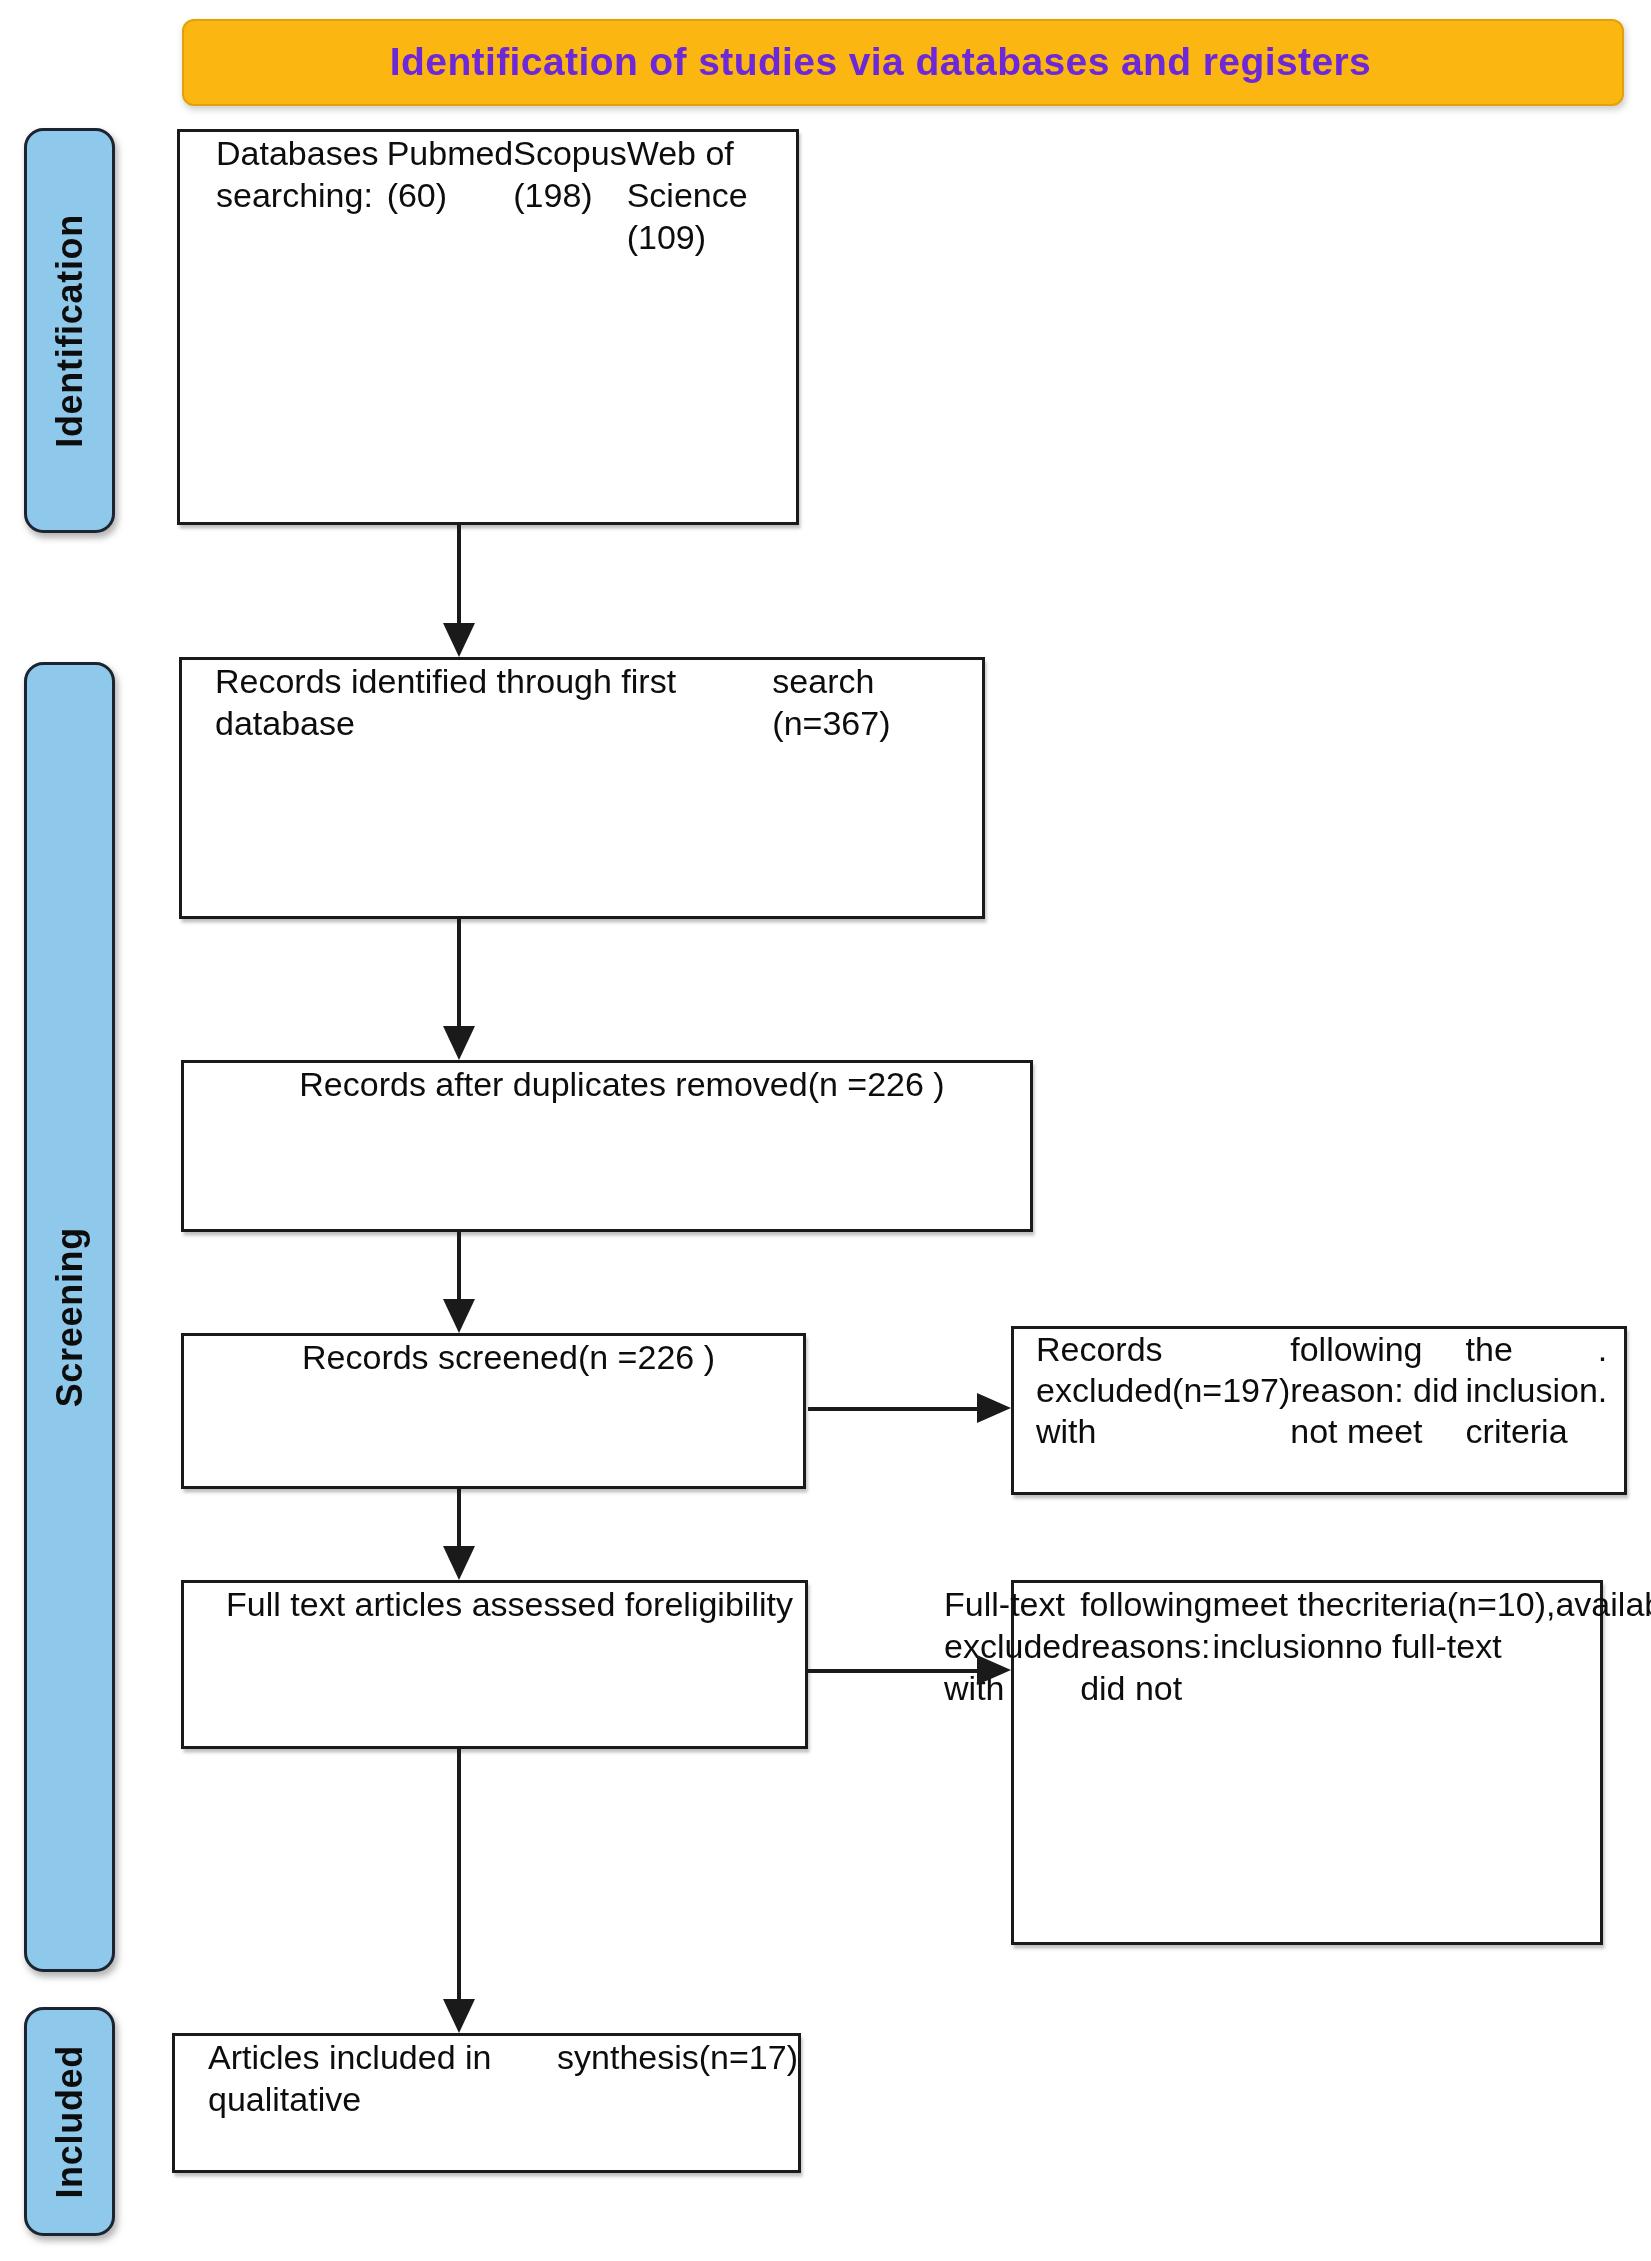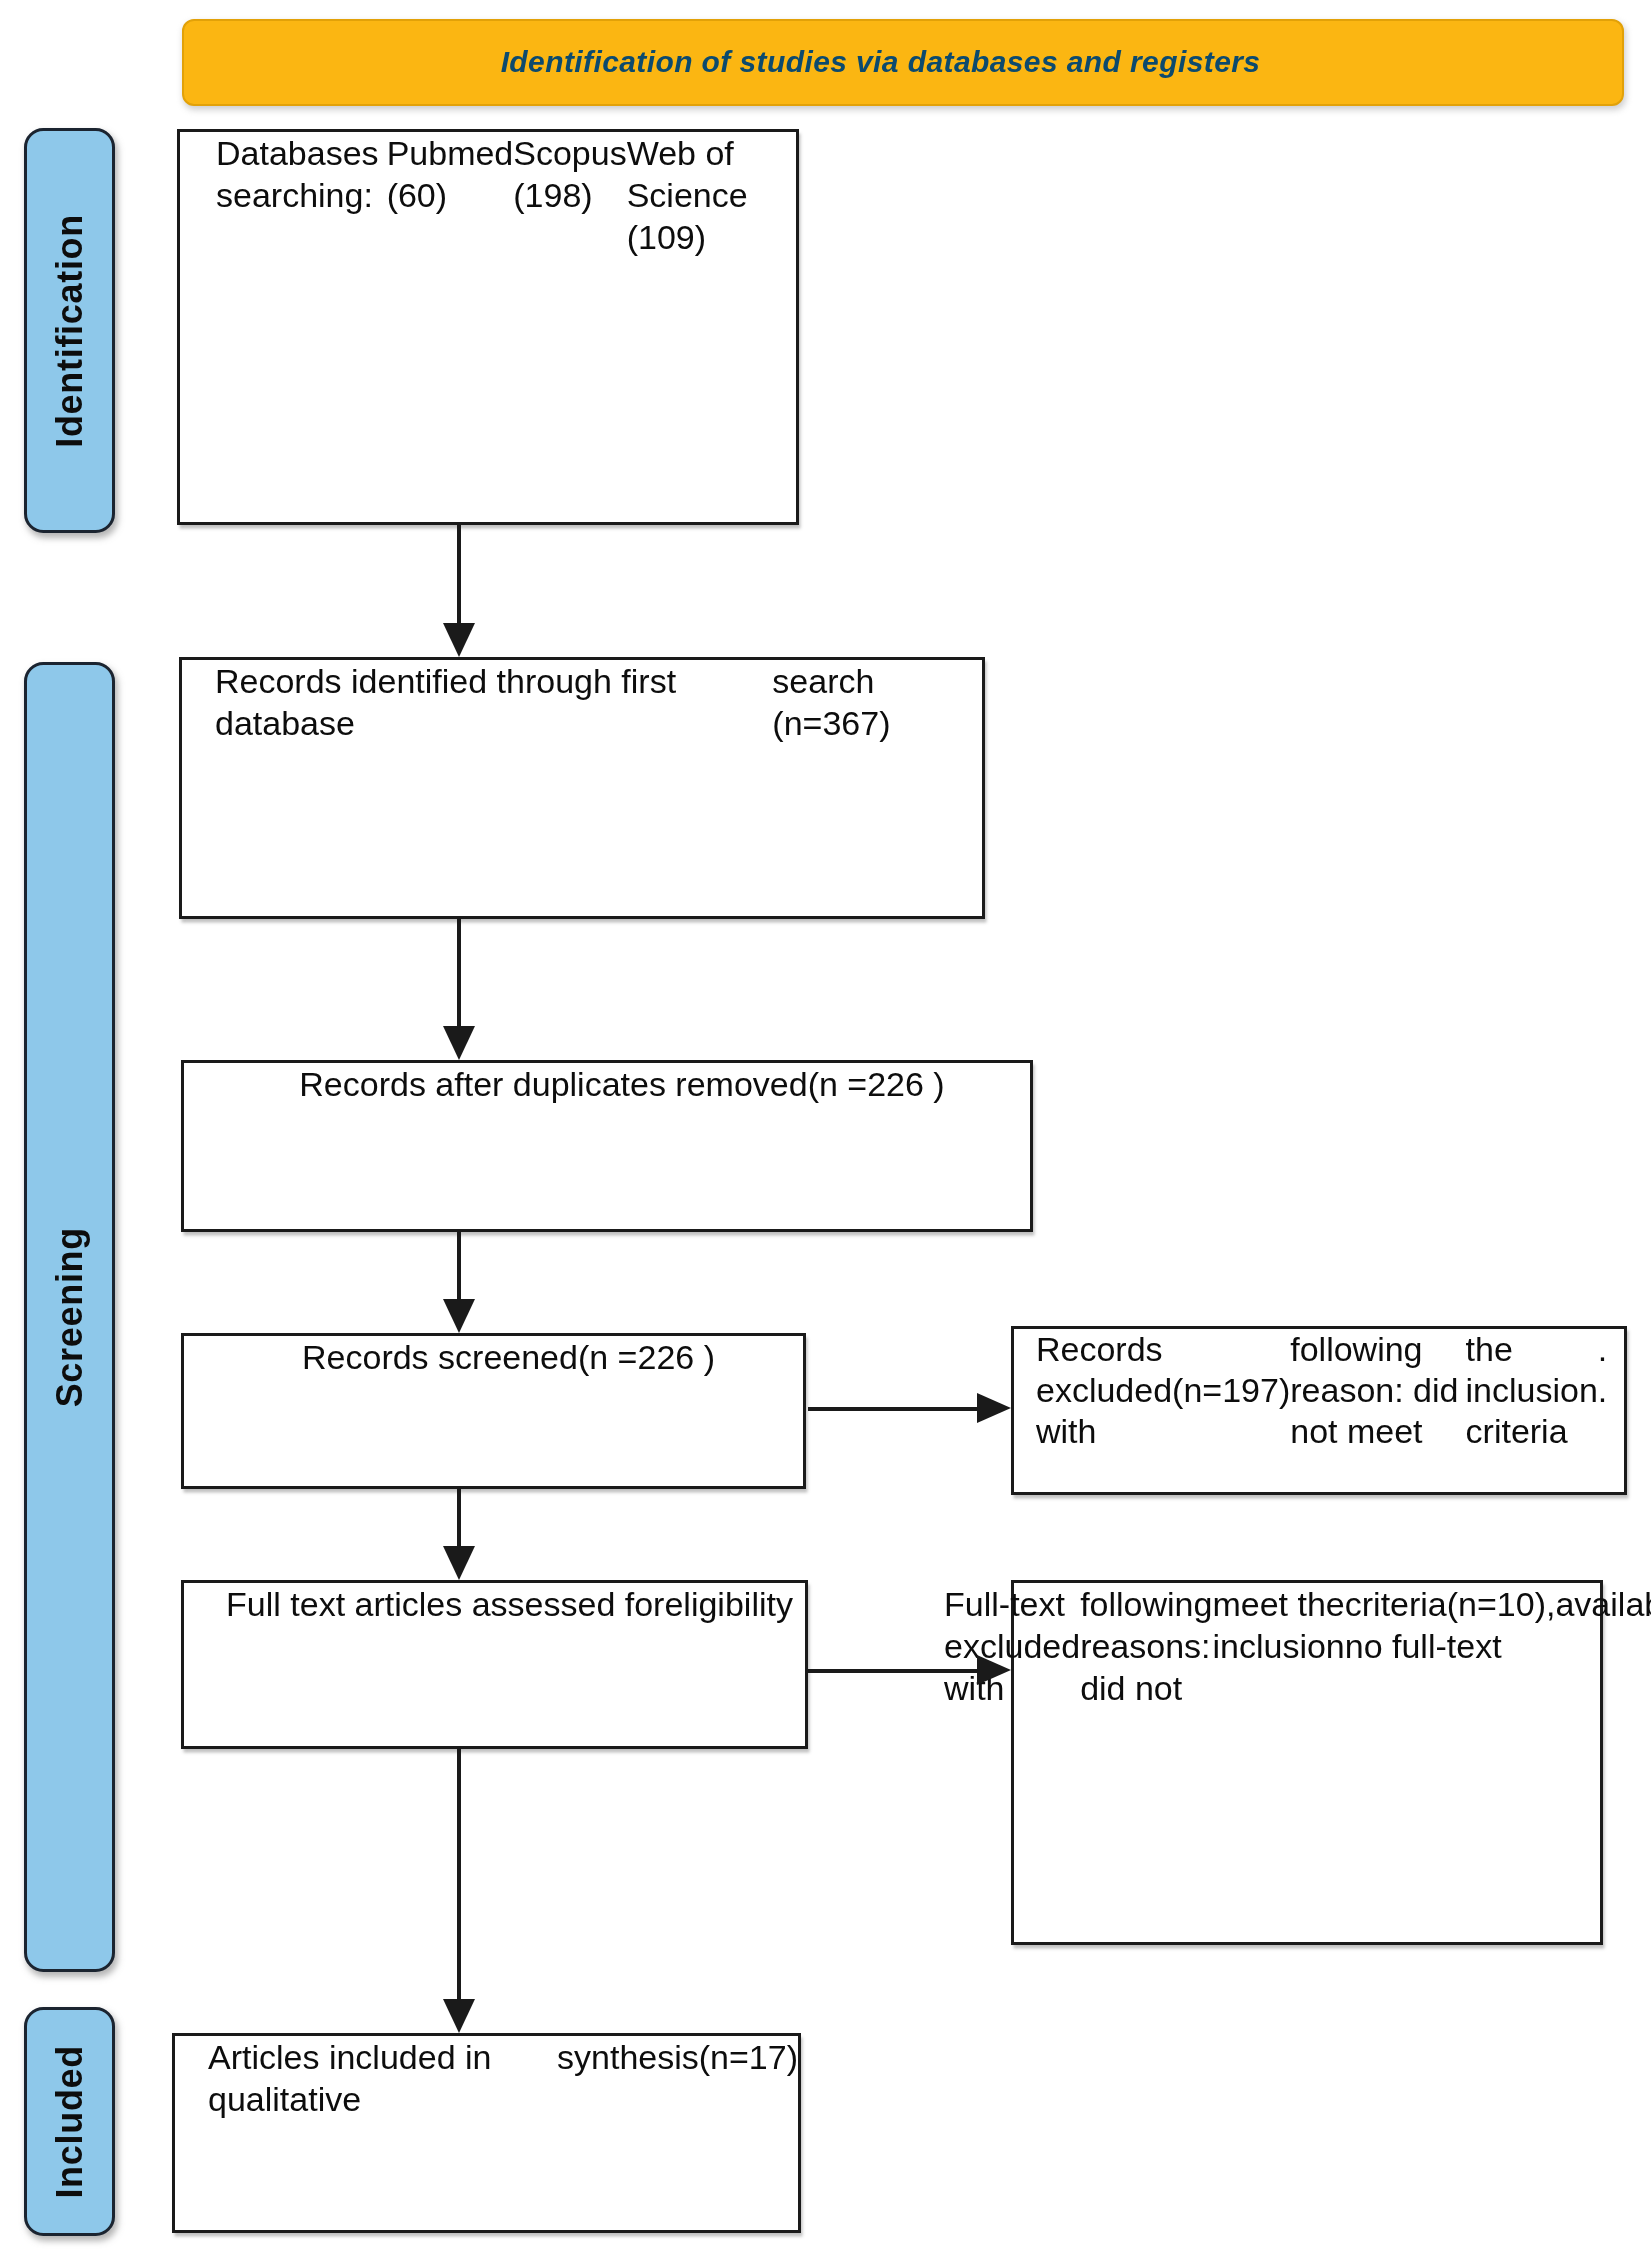--- a/index.html
+++ b/index.html
@@ -14,21 +14,21 @@
     position:absolute;left:182px;top:18.6px;width:1442px;height:87px;
     background:var(--banner-bg);
     border:2.2px solid var(--banner-border);
     border-radius:12px;
     box-sizing:border-box;
     display:flex;align-items:center;justify-content:center;
     box-shadow:1.5px 3.7px 6px rgba(150,150,150,.45);
     padding-right:45px;
   }
   .banner .banner-text{
-    font-size:30px;font-weight:bold;color:#0c4a6e;letter-spacing:0.4px;font-style:italic;
+    font-size:39px;font-weight:bold;color:#6d28d9;letter-spacing:0.4px;
   }
   .stage{
     position:absolute;left:24px;width:91px;
     background:var(--stage-bg);
     border:3.7px solid var(--stage-border);
     border-radius:19.3px;
     box-sizing:border-box;
     display:flex;align-items:center;justify-content:center;
     box-shadow:2.2px 4.5px 6.7px rgba(110,110,110,.5);
   }
@@ -102,21 +102,21 @@
   <div class="box" style="left:181px;top:1333px;width:625px;height:156px;padding-left:30px;">
     <span class="line">Records screened</span>
     <span class="line">(n =226 )</span>
   </div>
 
   <div class="box" style="left:181px;top:1580px;width:627px;height:169px;padding-left:30px;">
     <span class="line">Full text articles assessed for</span>
     <span class="line">eligibility</span>
   </div>
 
-  <div class="box" style="left:172px;top:2033px;width:629px;height:200px;padding-left:33px;padding-bottom:30px;">
+  <div class="box" style="left:172px;top:2033px;width:629px;height:140px;padding-left:33px;padding-bottom:30px;">
     <span class="line">Articles included in qualitative</span>
     <span class="line">synthesis(n=17)</span>
   </div>
 
   <div class="box tight" style="left:1011px;top:1326px;width:616px;height:169px;padding-left:22px;">
     <span class="line">Records excluded(n=197) with</span>
     <span class="line">following reason: did not meet</span>
     <span class="line">the inclusion criteria</span>
     <span class="line dots">. .</span>
   </div>

